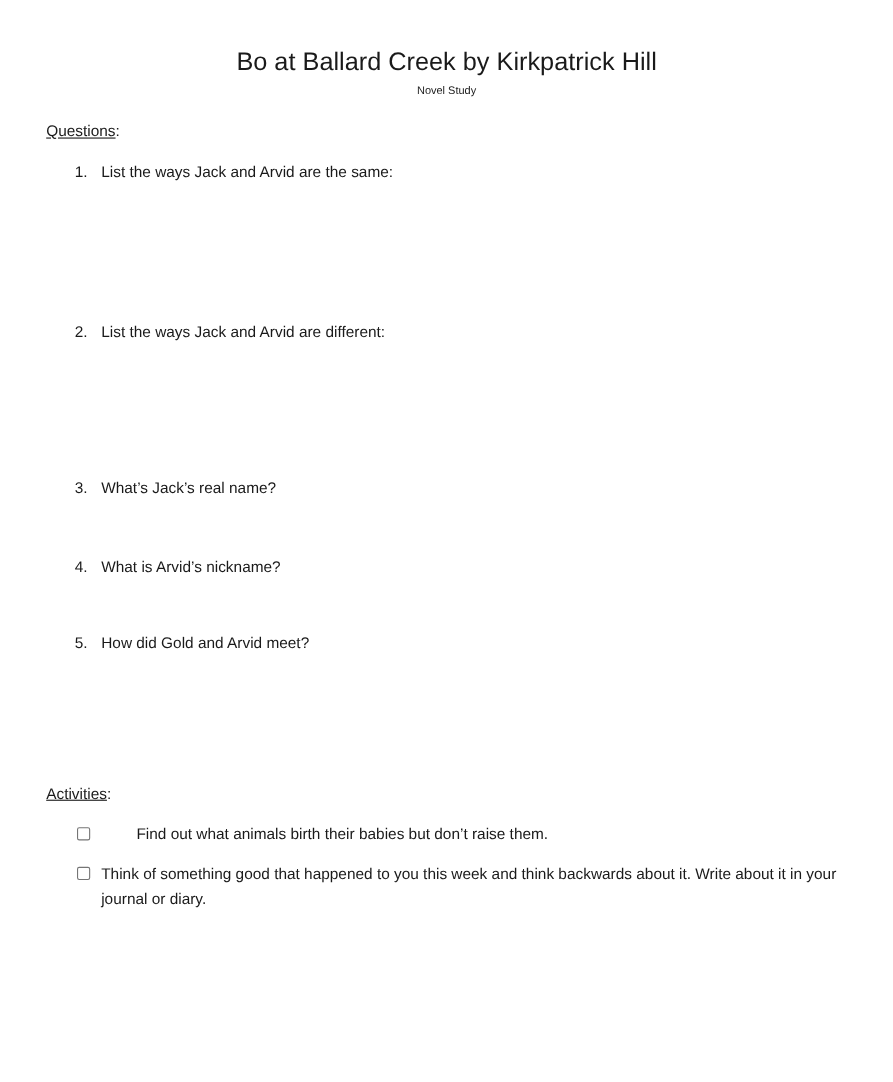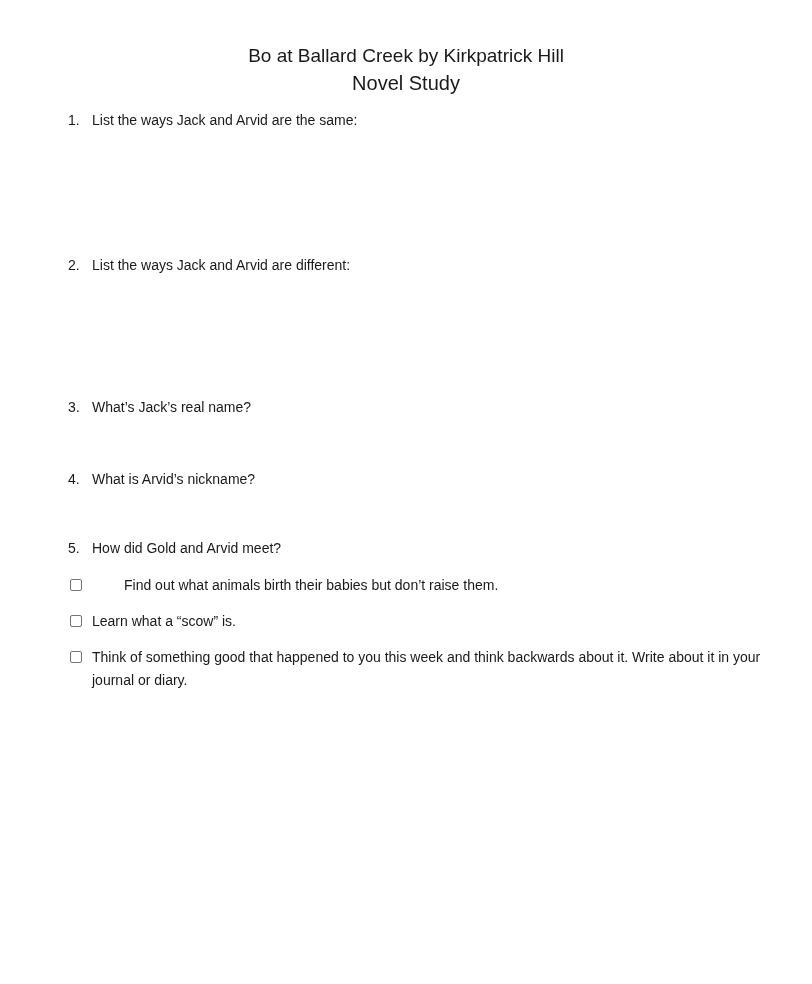--- a/index.html
+++ b/index.html
@@ -17,28 +17,28 @@
     width: 812px;
     height: 984px;
     padding: 45px 42px 0 42px;
     font-family: "Liberation Sans", sans-serif;
     color: #1a1a1a;
     font-size: 14px;
     line-height: 17px;
   }
   .doc-title {
     text-align: center;
-    font-size: 19px;
+    font-size: 23px;
     line-height: 22px;
     font-weight: 400;
     margin: 0;
   }
   .doc-subtitle {
     text-align: center;
-    font-size: 20px;
+    font-size: 10px;
     line-height: 18px;
     margin-top: 7px;
   }
   .chapter-heading {
     margin-top: 53px;
     white-space: pre-wrap;
   }
   .section-label {
     margin-top: 19px;
   }
@@ -99,20 +99,21 @@
 </style>
 </head>
 <body>
 
 <div class="page">
 
   <h1 class="doc-title">Bo at Ballard Creek by Kirkpatrick Hill</h1>
   <div class="doc-subtitle">Novel Study</div>
 
 
+  <div class="section-label"><span class="underlined">Questions</span><span>:</span></div>
 
   <div class="questions-list">
     <div class="q-row q0">
       <span class="q-num">1.</span>
       <span class="q-text">List the ways Jack and Arvid are the same:</span>
     </div>
     <div class="q-row q1">
       <span class="q-num">2.</span>
       <span class="q-text">List the ways Jack and Arvid are different:</span>
     </div>
@@ -123,29 +124,26 @@
     <div class="q-row q3">
       <span class="q-num">4.</span>
       <span class="q-text">What is Arvid’s nickname?</span>
     </div>
     <div class="q-row q4">
       <span class="q-num">5.</span>
       <span class="q-text">How did Gold and Arvid meet?</span>
     </div>
   </div>
 
+  <div class="section-label activities-label"><span class="underlined">Activities</span><span>:</span></div>
 
   <div class="check-list">
     <div class="check-row">
       <span class="checkbox"></span>
       <span class="check-text">Find out what animals birth their babies but don’t raise them.</span>
-    </div>
-    <div class="check-row">
-      <span class="checkbox"></span>
-      <span class="check-text">Learn what a “scow” is.</span>
     </div>
     <div class="check-row last">
       <span class="checkbox"></span>
       <span class="check-text">Think of something good that happened to you this week and think backwards about it. Write about it in your journal or diary.</span>
     </div>
   </div>
 
 </div>
 
 </body></html>

